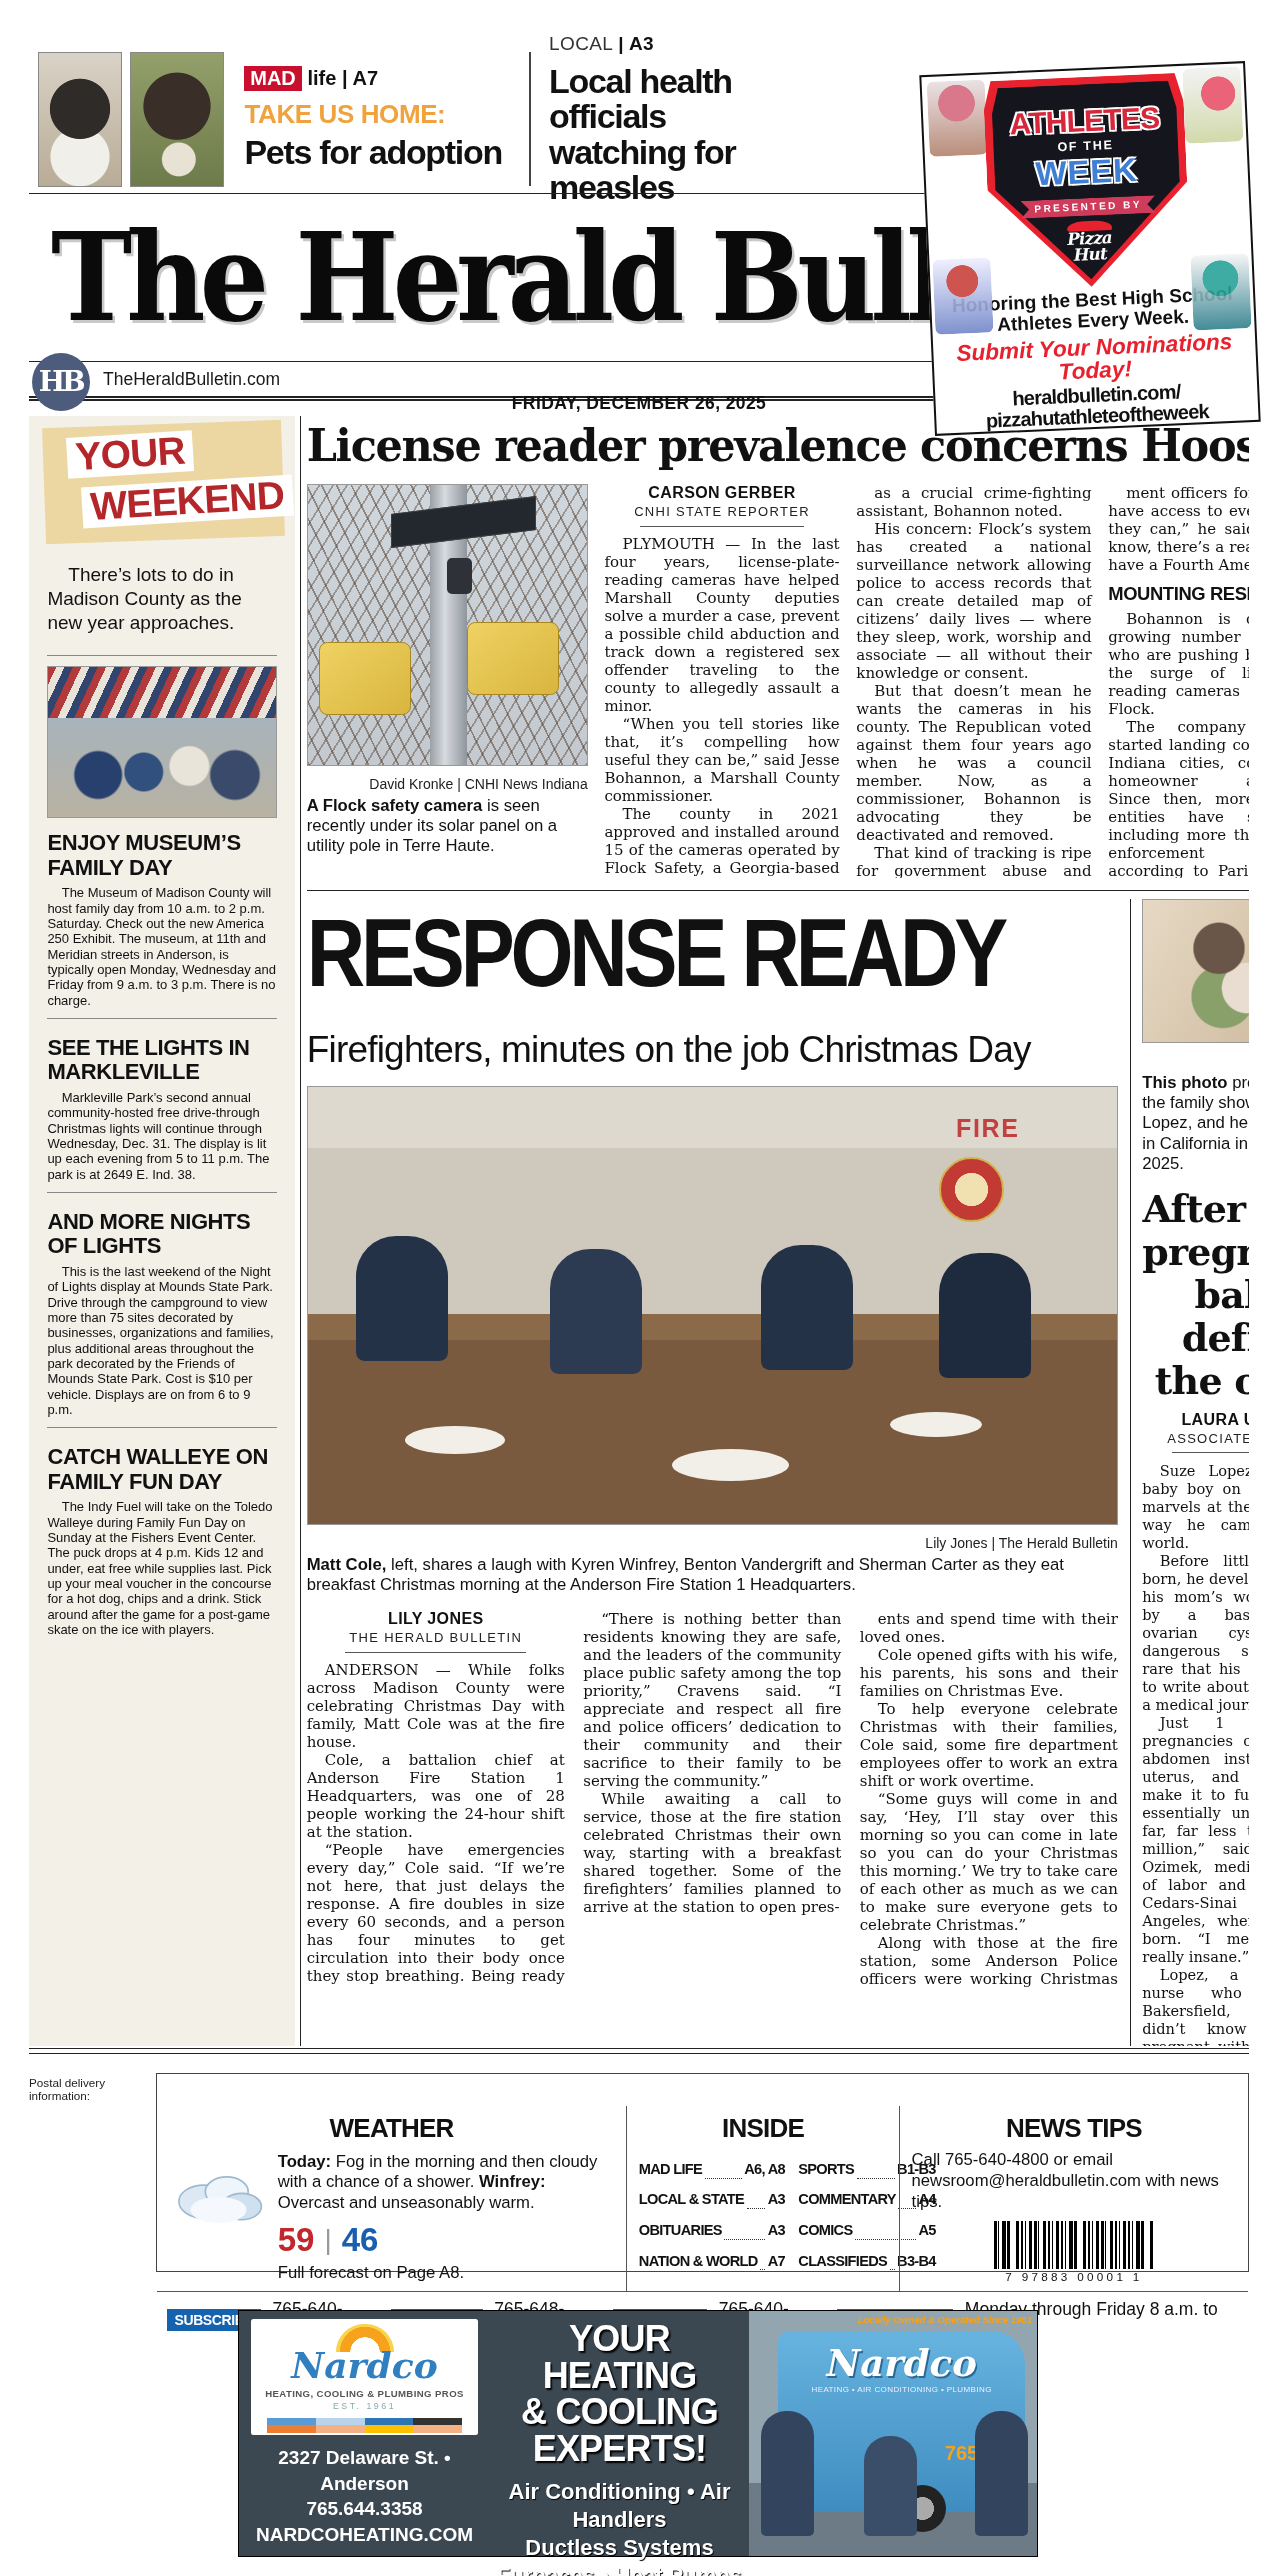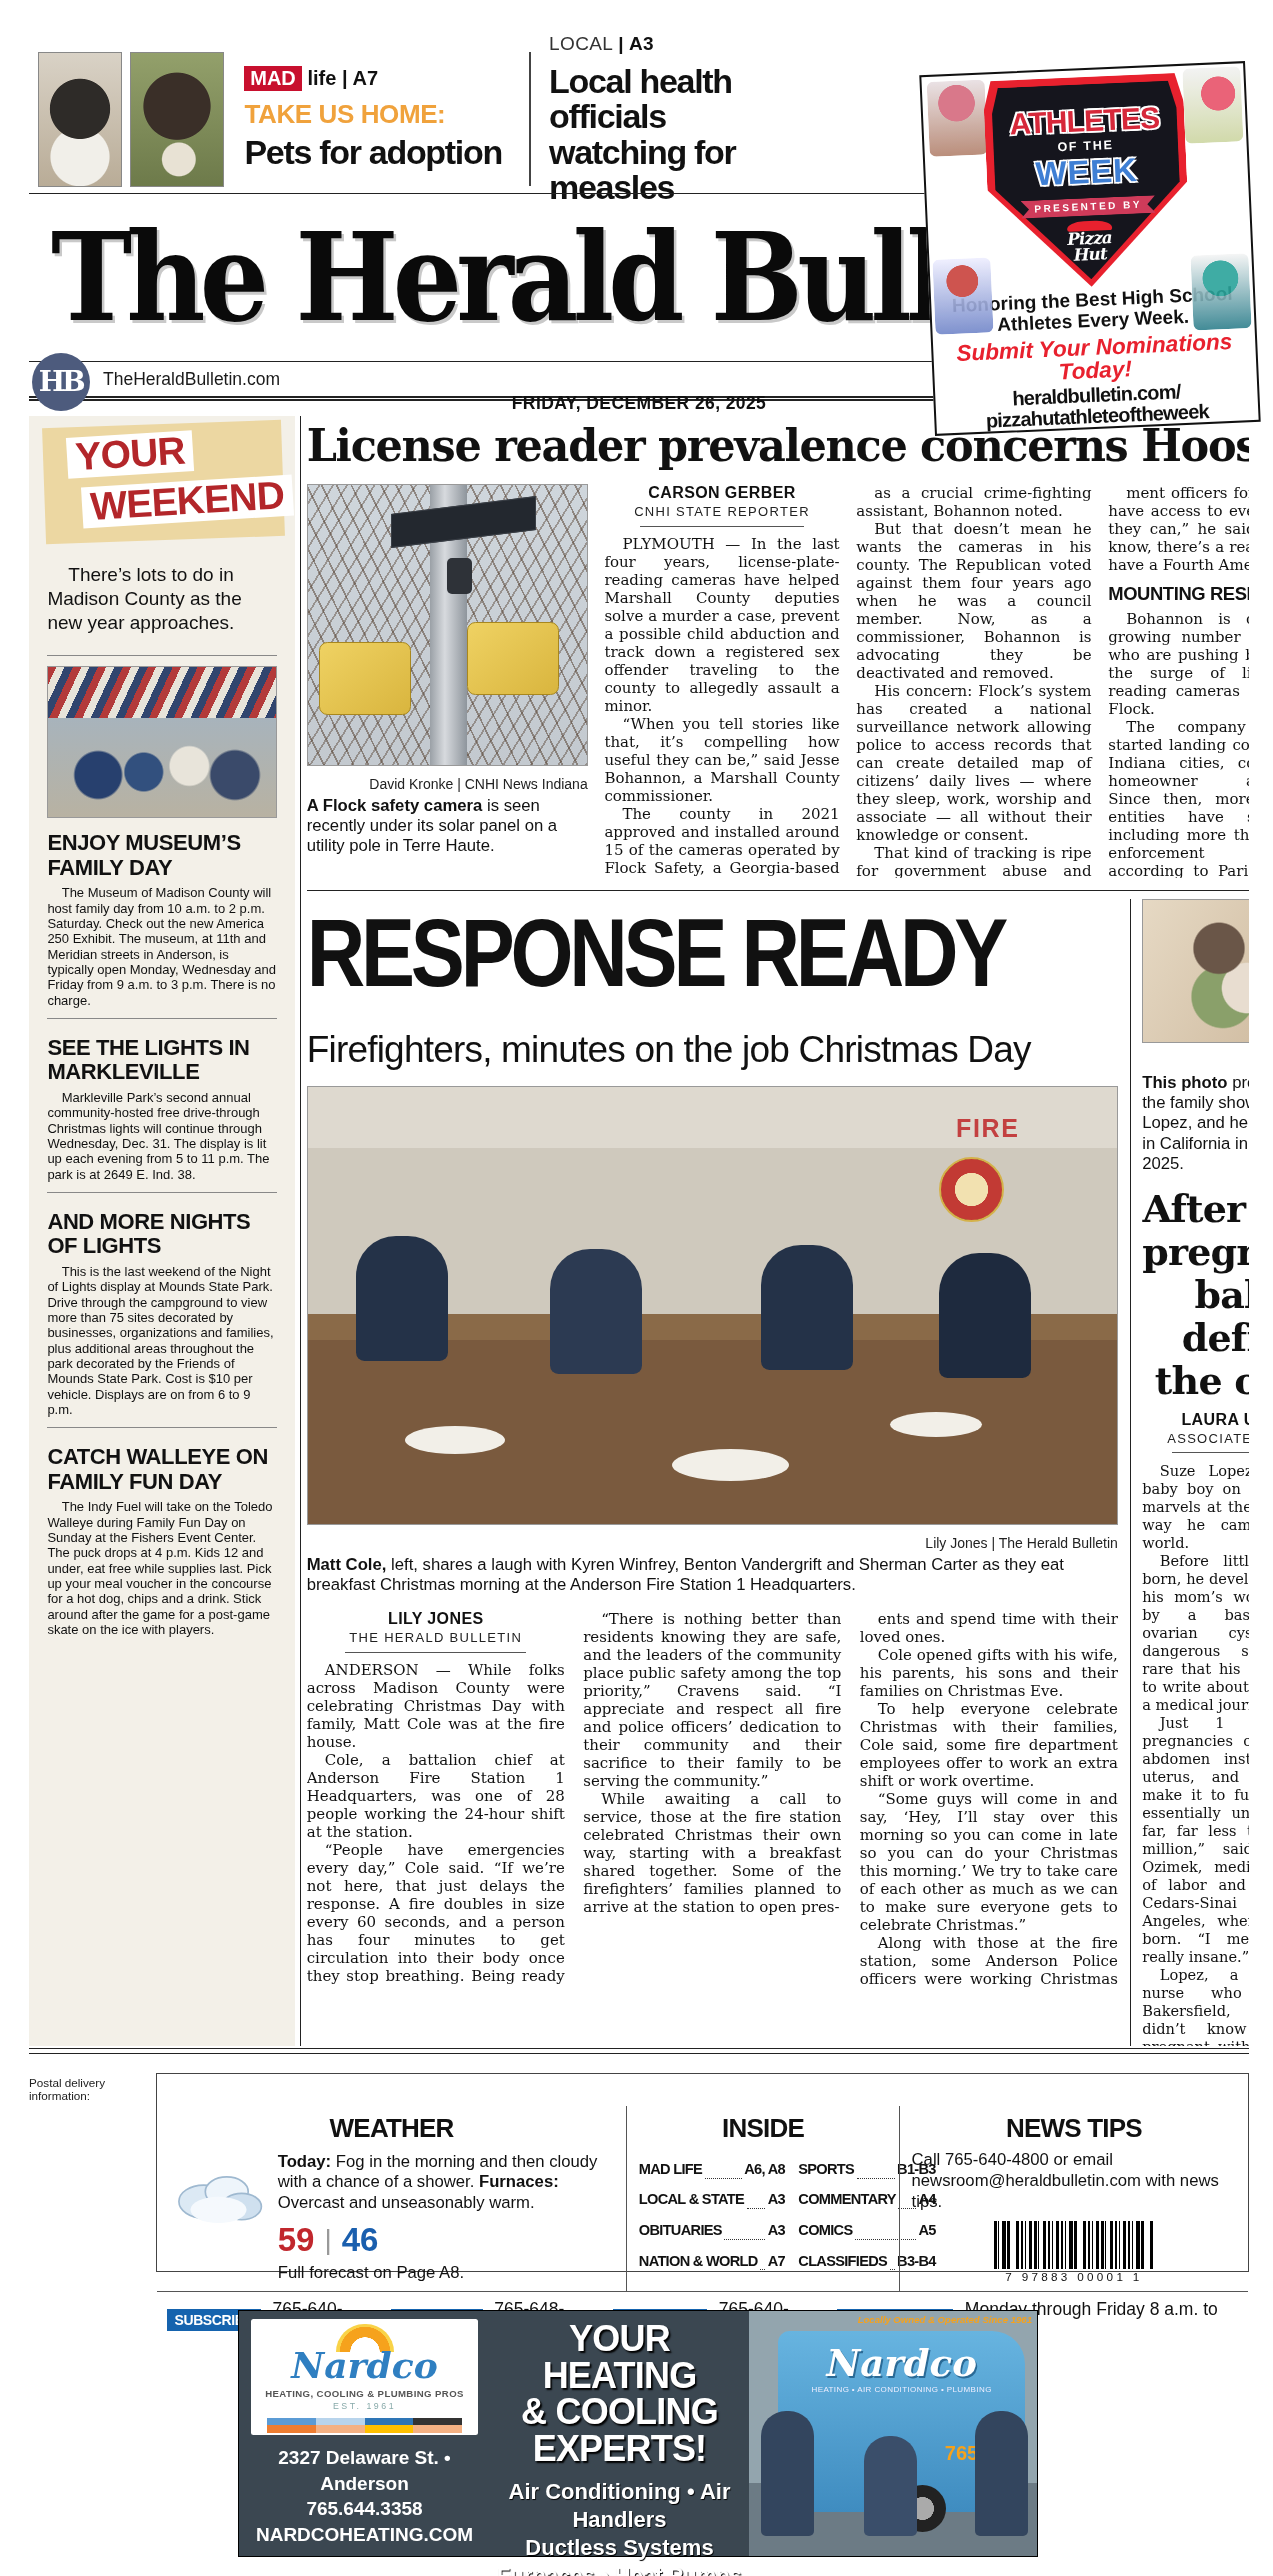--- a/index.html
+++ b/index.html
@@ -328,22 +328,22 @@
               <div class="byline">CARSON GERBER</div>
               <div class="byline-org">CNHI STATE REPORTER</div>
               <div class="byline-rule"></div>
             </div>
             <p class="story-p">PLYMOUTH — In the last four years, license-plate-reading cameras have helped Marshall County deputies solve a murder a case, prevent a possible child abduction and track down a registered sex offender traveling to the county to allegedly assault a minor.</p>
             <p class="story-p">“When you tell stories like that, it’s compelling how useful they can be,” said Jesse Bohannon, a Marshall County commissioner.</p>
             <p class="story-p">The county in 2021 approved and installed around 15 of the cameras operated by Flock Safety, a Georgia-based company founded in 2017 that manufactures and operates security hardware. Since then, officers have come to rely on the devices</p>
           </div>
           <div>
             <p class="story-p">as a crucial crime-fighting assistant, Bohannon noted.</p>
+            <p class="story-p">His concern: Flock’s system has created a national surveillance network allowing police to access records that can create detailed map of citizens’ daily lives — where they sleep, work, worship and associate — all without their knowledge or consent.</p>
             <p class="story-p">But that doesn’t mean he wants the cameras in his county. The Republican voted against them four years ago when he was a council member. Now, as a commissioner, Bohannon is advocating they be deactivated and removed.</p>
-            <p class="story-p">His concern: Flock’s system has created a national surveillance network allowing police to access records that can create detailed map of citizens’ daily lives — where they sleep, work, worship and associate — all without their knowledge or consent.</p>
             <p class="story-p">That kind of tracking is ripe for government abuse and should require a warrant, Bohannon argued.</p>
 
           </div>
           <div>
             <p class="story-p">ment officers for wanting to have access to every tool that they can,” he said. “But, you know, there’s a reason why we have a Fourth Amendment.”</p>
             <h4 class="subhead">MOUNTING RESISTANCE</h4>
             <p class="story-p">Bohannon is one of the growing number of Hoosiers who are pushing back against the surge of license-plate-reading cameras operated by Flock.</p>
             <p class="story-p">The company in 2020 started landing contracts with Indiana cities, counties and homeowner associations. Since then, more than 350 entities have signed on, including more than 260 law-enforcement agencies, according to Paris Lewbel, a public relations manager for Flock.</p>
 
           </div>
@@ -426,21 +426,21 @@
         <div class="panel weather">
           <div class="p-title">WEATHER</div>
           <div class="w-row">
             <svg class="cloud" viewBox="0 0 120 80">
               <ellipse cx="42" cy="48" rx="30" ry="20" fill="#dce9f4" stroke="#9fb9d0" stroke-width="2"></ellipse>
               <ellipse cx="70" cy="36" rx="26" ry="18" fill="#eef5fb" stroke="#9fb9d0" stroke-width="2"></ellipse>
               <ellipse cx="88" cy="54" rx="24" ry="16" fill="#cfe0ef" stroke="#9fb9d0" stroke-width="2"></ellipse>
               <ellipse cx="60" cy="58" rx="34" ry="16" fill="#f5f9fd"></ellipse>
             </svg>
             <div class="w-text">
-              <p><b>Today:</b><span> Fog in the morning and then cloudy with a chance of a shower. </span><b>Furnaces:</b><span> Overcast and unseasonably warm.</span></p>
+              <p><b>Today:</b><span> Fog in the morning and then cloudy with a chance of a shower. </span><b>Winfrey:</b><span> Overcast and unseasonably warm.</span></p>
               <div class="temps">
                 <span class="temp-hi">59</span>
                 <span class="temp-sep">|</span>
                 <span class="temp-lo">46</span>
               </div>
               <p class="w-fore">Full forecast on Page A8.</p>
             </div>
           </div>
         </div>
         <div class="panel inside">

